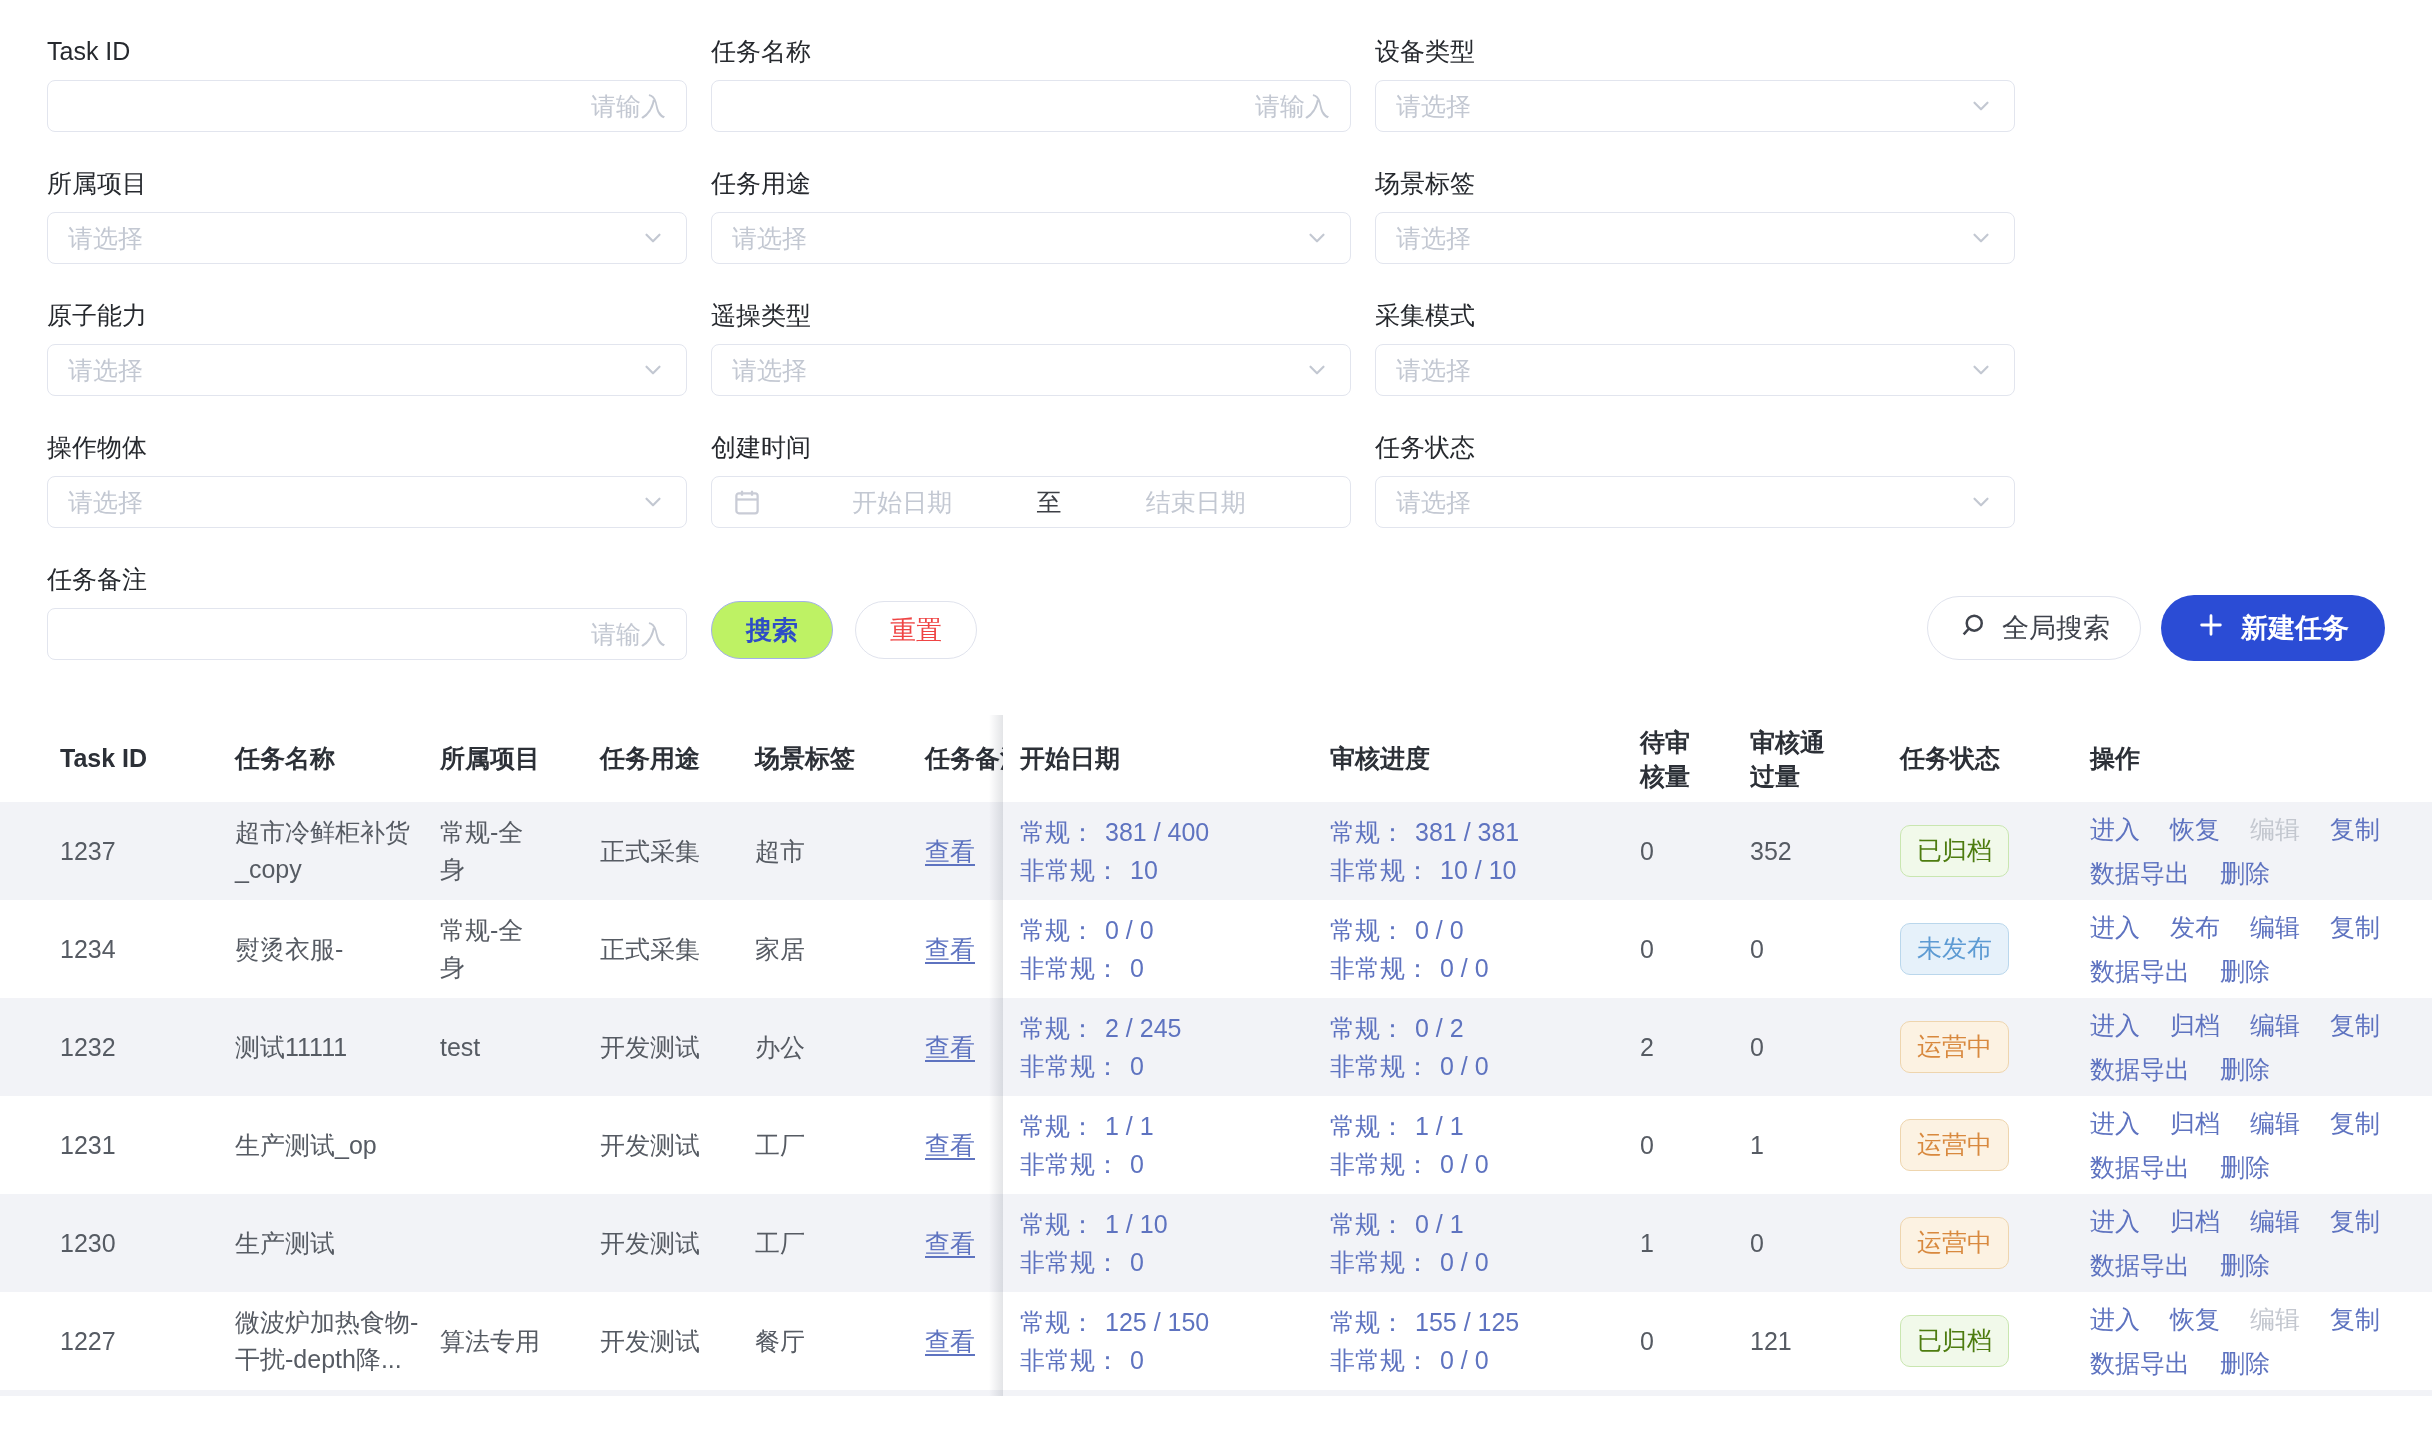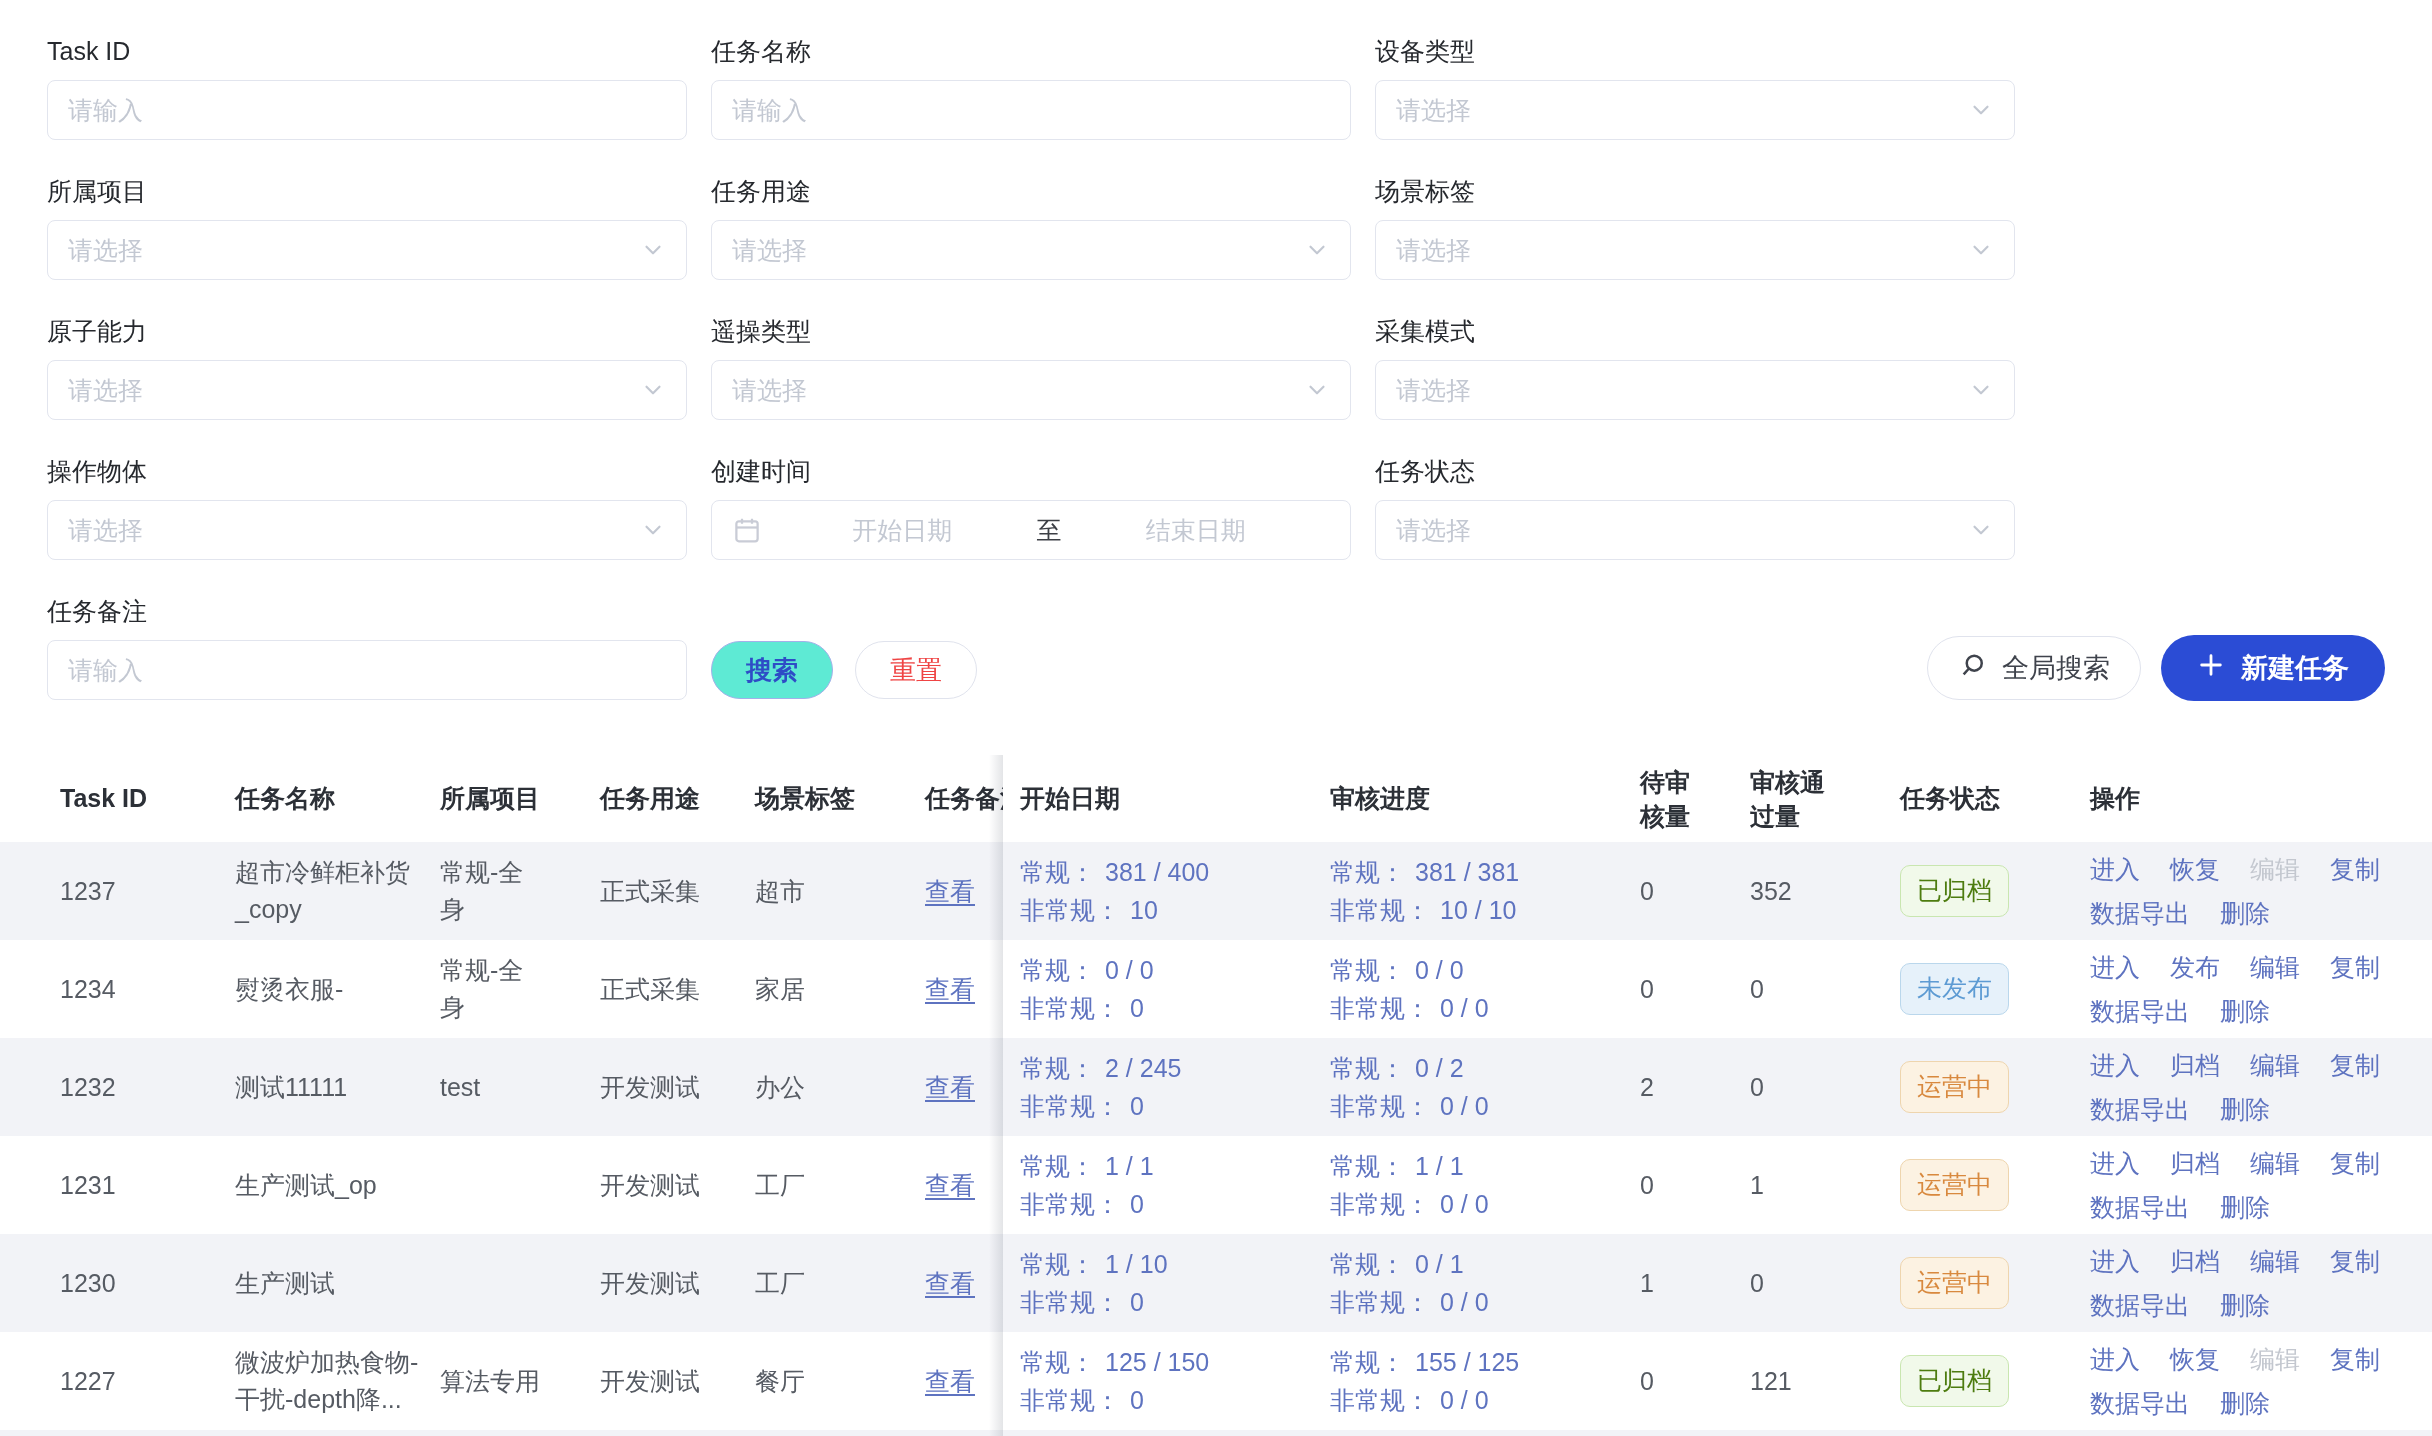--- a/index.html
+++ b/index.html
@@ -4,33 +4,33 @@
 <style>
   * { margin:0; padding:0; box-sizing:border-box; }
   html,body { width:2432px; height:1436px; overflow:hidden; background:#fff;
     font-family:"Liberation Sans","DejaVu Sans",sans-serif; color:#32363d; }
 
   
   .filters { padding:36px 47px 0 47px; }
   .fgrid { display:grid; grid-template-columns:640px 640px 640px; column-gap:24px; }
   .field { margin-bottom:36px; width:640px; }
   .flabel { font-size:25px; line-height:30px; margin-bottom:14px; color:#26292e; }
-  .control { height:60px; border:1.5px solid #e2e5ee; border-radius:8px; background:#fff;
-    display:flex; align-items:center; padding:12px 20px; font-size:25px; }
+  .control { height:52px; border:1.5px solid #e2e5ee; border-radius:8px; background:#fff;
+    display:flex; align-items:center; padding:12px 20px; font-size:25px;justify-content:flex-end; }
   .ph { color:#c3c8d2; }
   .chev { margin-left:auto; display:flex; align-items:center; }
   .drange .sep { color:#3c3f45; }
   .drange .dph { flex:1; text-align:center; color:#c3c8d2; }
   .cal { display:flex; align-items:center; margin-right:6px; }
 
   .row-last { display:flex; align-items:flex-end; }
   .search-btns { display:flex; gap:22px; margin-left:24px; margin-bottom:37px; }
   .btn { border-radius:29px; height:58px; padding:0 34px; font-size:26px; display:flex;
     align-items:center; cursor:pointer; white-space:nowrap; }
-  .btn-search { background:#5eead4; border:1.5px solid #a3b0e9; color:#2e4dc6; font-weight:600; }
+  .btn-search { background:#bef264; border:1.5px solid #a3b0e9; color:#2e4dc6; font-weight:600; }
   .btn-reset { background:#fff; border:1.5px solid #e0e3ed; color:#ef4444; }
   .spacer { flex:1; }
   .right-actions { display:flex; gap:20px; margin-bottom:35px; align-items:center; }
   .btn-global { height:64px; border-radius:32px; border:1.5px solid #e0e3ed; background:#fff;
     color:#3f434c; font-size:27px; padding:0 30px; gap:14px; }
   .btn-new { height:66px; border-radius:33px; background:#2b4cd5; border:none; color:#fff;
     font-size:27px; font-weight:600; padding:0 36px; gap:16px; }
 
   
   .table { position:relative; margin-top:19px; font-size:25px; }

